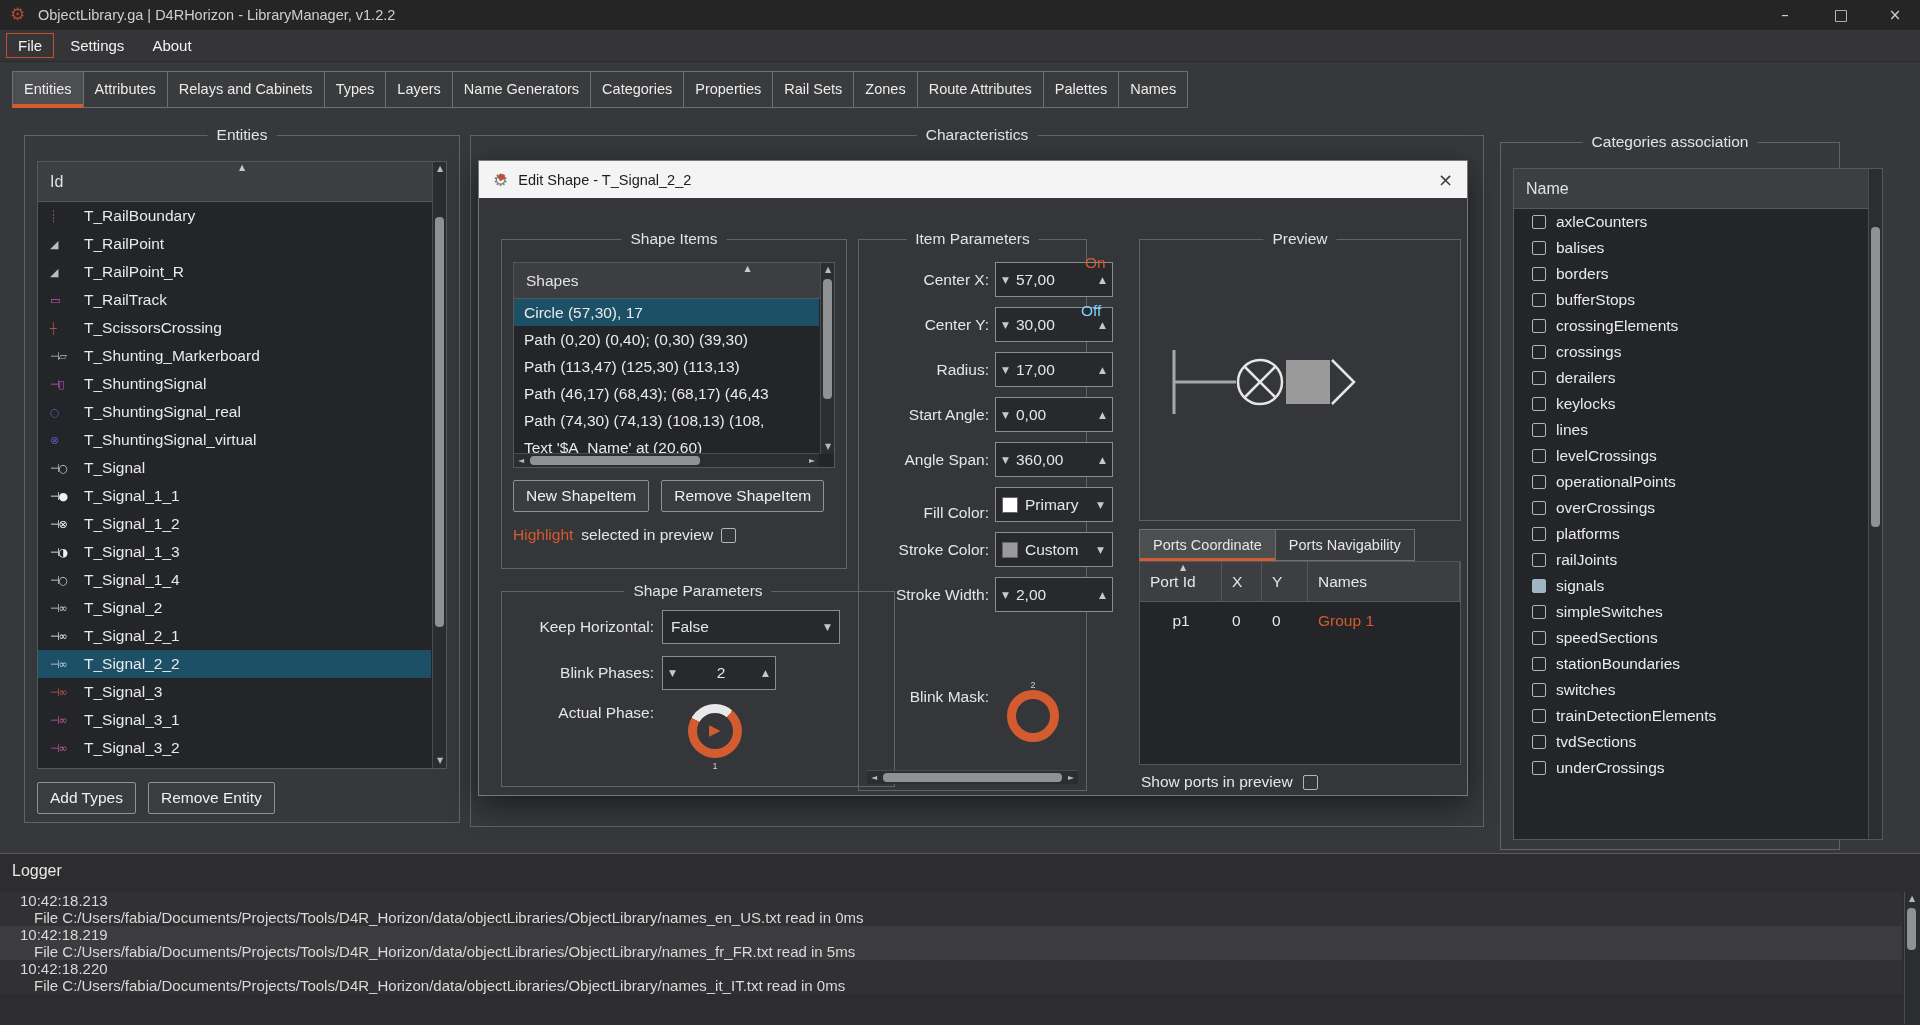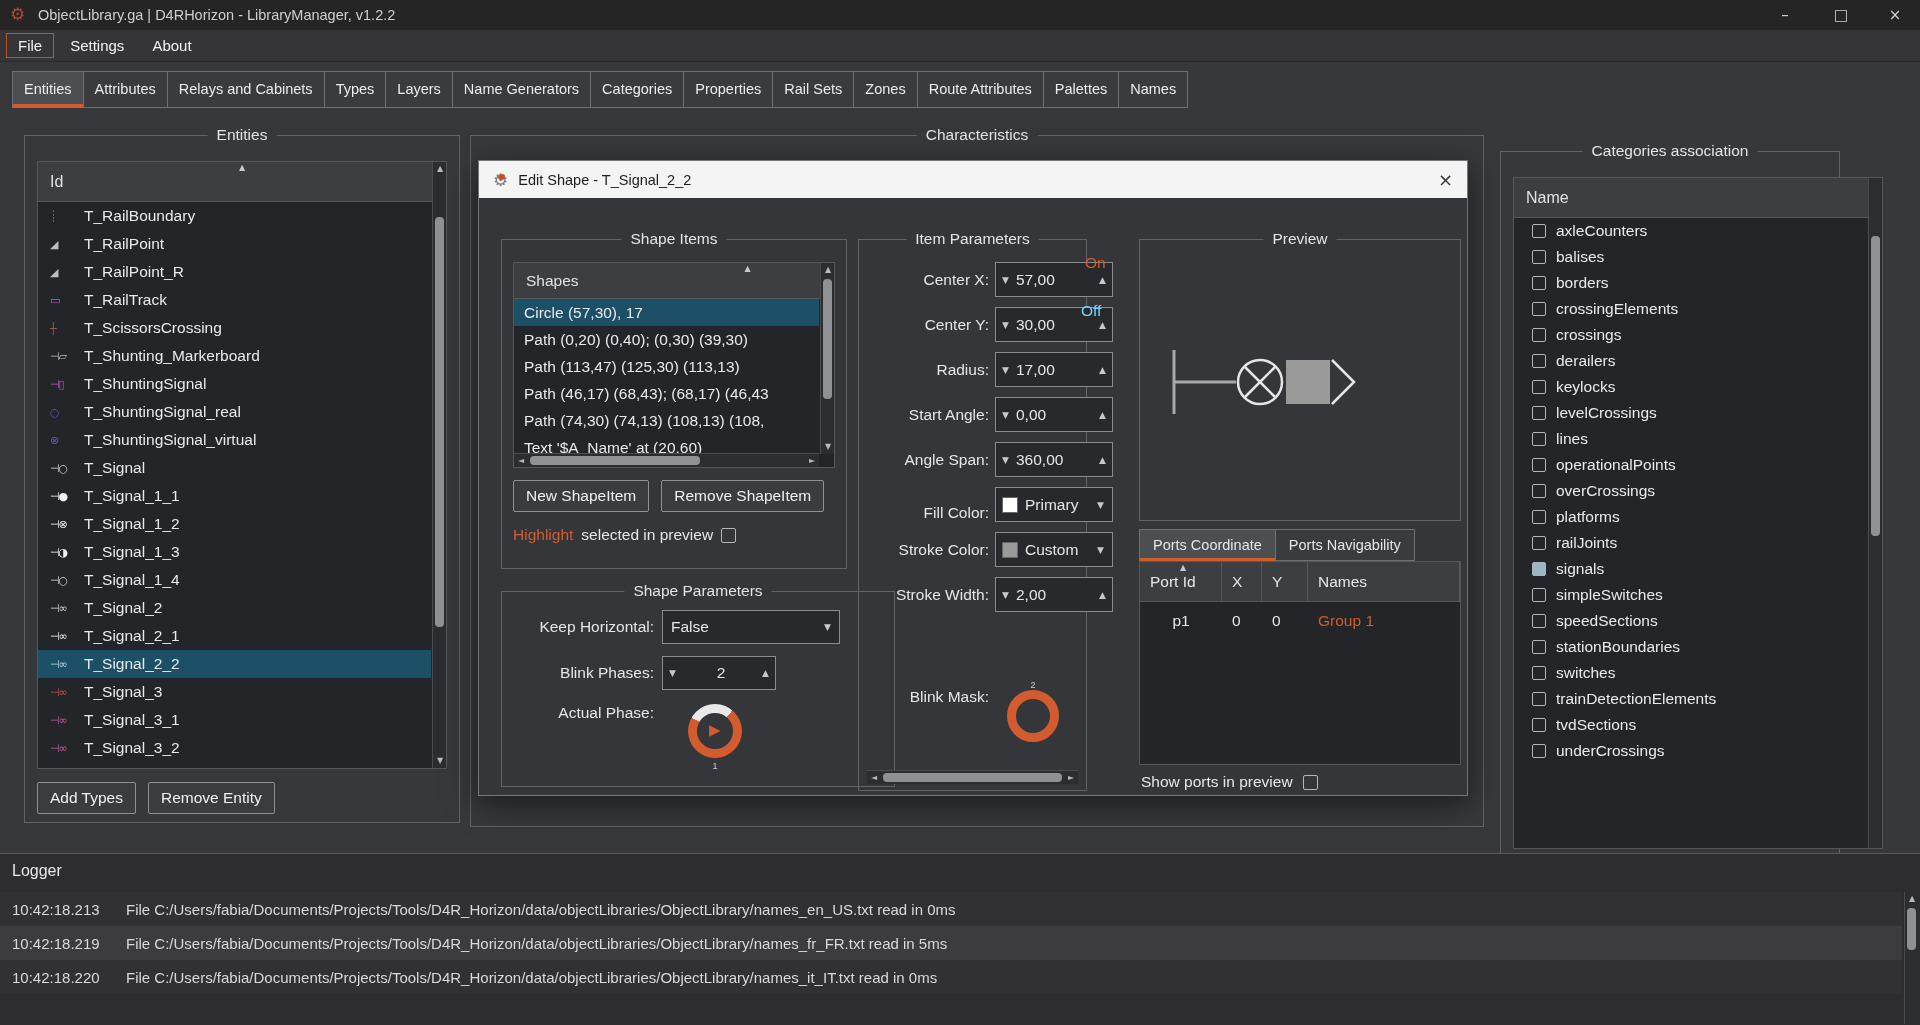--- a/index.html
+++ b/index.html
@@ -131,32 +131,32 @@
   .ports-header > div:last-child { border-right:none; }
   #ports-sort { left:40px; transform:none; }
   .ports-row { display:grid; grid-template-columns:82px 40px 46px 1fr; height:38px; }
   .ports-row > div { display:flex; align-items:center; font-size:15.5px; }
   .pc-id { justify-content:center; }
   .pc-x,.pc-y { padding-left:10px; }
   .pc-group { color:var(--accent); padding-left:10px; }
   #show-ports { position:absolute; left:662px; top:612px; display:flex; align-items:center; gap:10px; font-size:15.5px; }
 
   
-  #categories-group { left:1500px; top:151px; width:340px; height:708px; }
+  #categories-group { left:1500px; top:142px; width:340px; height:708px; }
   #categories-list { left:12px; top:25px; width:370px; height:672px; }
   #categories-rows { position:absolute; left:0; top:40px; right:14px; bottom:0; overflow:hidden; }
   .cat-row { height:26px; display:flex; align-items:center; gap:10px; padding-left:18px; font-size:15.5px; color:#eaeaea; }
   .cat-row .checkbox { width:14px; height:14px; }
   #categories-vscroll { height:670px; }
 
   
   #logger { position:absolute; left:0; top:853px; width:1920px; height:172px; background:#2d2d2f; border-top:1px solid #5a5a5a; }
   #logger-title { position:absolute; left:12px; top:8px; font-size:16px; color:#e8e8e8; }
   #logger-rows { position:absolute; left:0; top:38px; right:18px; }
-  .log-row { height:34px; display:flex; align-items:center; padding-left:12px; font-size:15px; color:#d9d9d9; }
+  .log-row { height:34px; display:flex; align-items:flex-start; padding-left:20px; font-size:15px; color:#d9d9d9;flex-direction:column; }
   .log-row:nth-child(odd) { background:#313134; }
   .log-row:nth-child(even) { background:#3c3c3f; }
   .log-time { width:100px; flex:none; }
   .log-msg { margin-left:14px; white-space:nowrap; }
   #logger-vscroll { right:2px; top:38px; height:132px; }
 </style>
 </head>
 <body style="--accent: #d35b30; --selection: #1c5066;">
 
 <div id="titlebar">
@@ -554,20 +554,24 @@
         <div class="cat-row">
           <span class="checkbox"></span>
           <span>balises</span>
         </div>
 
         <div class="cat-row">
           <span class="checkbox"></span>
           <span>borders</span>
         </div>
 
+        <div class="cat-row">
+          <span class="checkbox"></span>
+          <span>bufferStops</span>
+        </div>
 
         <div class="cat-row">
           <span class="checkbox"></span>
           <span>crossingElements</span>
         </div>
 
         <div class="cat-row">
           <span class="checkbox"></span>
           <span>crossings</span>
         </div>
@@ -577,26 +581,26 @@
           <span>derailers</span>
         </div>
 
         <div class="cat-row">
           <span class="checkbox"></span>
           <span>keylocks</span>
         </div>
 
         <div class="cat-row">
           <span class="checkbox"></span>
+          <span>lines</span>
+        </div>
+
+        <div class="cat-row">
+          <span class="checkbox"></span>
           <span>levelCrossings</span>
-        </div>
-
-        <div class="cat-row">
-          <span class="checkbox"></span>
-          <span>lines</span>
         </div>
 
         <div class="cat-row">
           <span class="checkbox"></span>
           <span>operationalPoints</span>
         </div>
 
         <div class="cat-row">
           <span class="checkbox"></span>
           <span>overCrossings</span>

